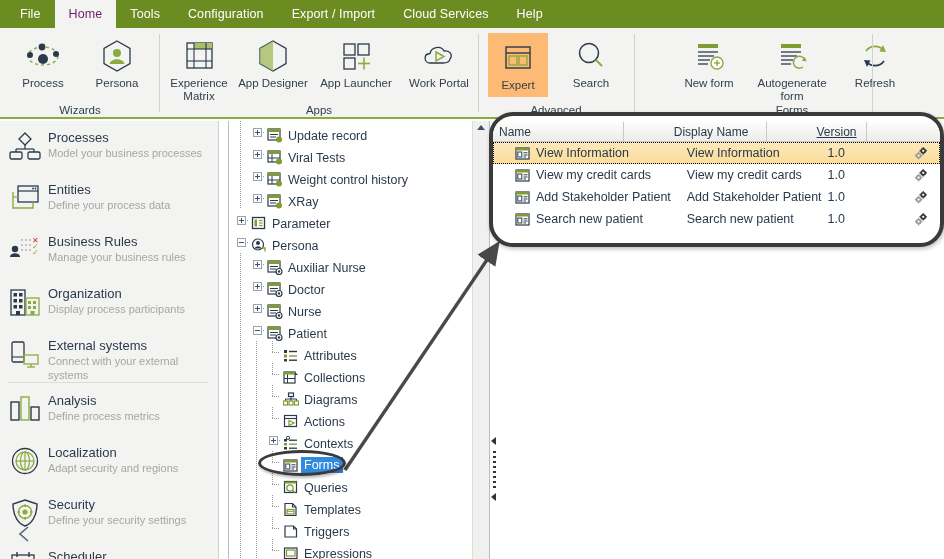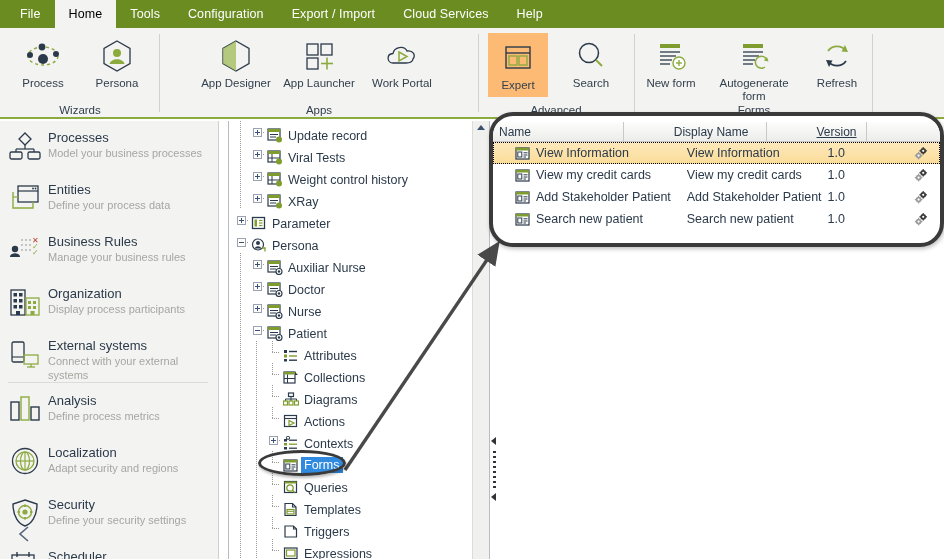--- a/index.html
+++ b/index.html
@@ -28,21 +28,21 @@
     display: flex; align-items: center; justify-content: center;
     padding: 0 14px;
     color: #ffffff;
     font-size: 12.5px;
     letter-spacing: .1px;
     cursor: default;
     white-space: nowrap;
   }
   .menu-item.active {
     background: #f3f3f1;
-    color: #000000;
+    color: #701a75;
   }
 
   
   .ribbon {
     position: absolute; left: 0; top: 28px; width: 944px; height: 91px;
     background: #f3f3f1;
     border-bottom: 2px solid #8cab3f;
   }
   .ribbon-group {
     position: absolute; top: 0; height: 91px;
@@ -298,20 +298,33 @@
         </div>
       </div>
       <div class="group-label">Wizards</div>
     </div>
     <div class="group-sep" style="left:159px;"></div>
 
     <div class="ribbon-group" style="left:160px; width:318px;">
       <div class="ribbon-buttons">
         <div class="rbtn">
           <div class="ico">
+            <svg width="38" height="34" viewBox="0 0 38 34">
+              <rect x="7" y="4" width="25" height="25" fill="none" stroke="#2b3a4a" stroke-width="1.3"></rect>
+              <rect x="14" y="4" width="18" height="6" fill="#a8c06a"></rect>
+              <line x1="7" y1="10" x2="32" y2="10" stroke="#2b3a4a" stroke-width="1.1"></line>
+              <line x1="7" y1="22" x2="32" y2="22" stroke="#2b3a4a" stroke-width="1.1"></line>
+              <line x1="14" y1="4" x2="14" y2="29" stroke="#2b3a4a" stroke-width="1.1"></line>
+              <line x1="26" y1="4" x2="26" y2="29" stroke="#2b3a4a" stroke-width="1.1"></line>
+            </svg>
+          </div>
+          <div class="lab">Experience Matrix</div>
+        </div>
+        <div class="rbtn">
+          <div class="ico">
             <svg width="38" height="36" viewBox="0 0 38 36">
               <polygon points="19,3 32,10.5 32,25.5 19,33 6,25.5 6,10.5" fill="none" stroke="#2b3a4a" stroke-width="1.3"></polygon>
               <path d="M19,3 L6,10.5 L6,25.5 L19,33 Z" fill="#a8c06a" opacity=".85"></path>
               <path d="M19,3 L32,10.5 L6,25.5 Z" fill="#a8c06a" opacity="0"></path>
             </svg>
           </div>
           <div class="lab">App Designer</div>
         </div>
         <div class="rbtn wide">
           <div class="ico">
@@ -359,21 +372,21 @@
               <line x1="23" y1="21" x2="29" y2="27" stroke="#8cab3f" stroke-width="2"></line>
             </svg>
           </div>
           <div class="lab">Search</div>
         </div>
       </div>
       <div class="group-label">Advanced</div>
     </div>
     <div class="group-sep" style="left:634px;"></div>
 
-    <div class="ribbon-group" style="left:636px; width:236px;">
+    <div class="ribbon-group" style="left:674px; width:236px;">
       <div class="ribbon-buttons">
         <div class="rbtn">
           <div class="ico">
             <svg width="38" height="34" viewBox="0 0 38 34">
               <rect x="8" y="5" width="20" height="4" fill="#7f9c2e"></rect>
               <line x1="8" y1="13" x2="28" y2="13" stroke="#2b3a4a" stroke-width="1.3"></line>
               <line x1="8" y1="17" x2="24" y2="17" stroke="#2b3a4a" stroke-width="1.3"></line>
               <line x1="8" y1="21" x2="20" y2="21" stroke="#2b3a4a" stroke-width="1.3"></line>
               <line x1="8" y1="25" x2="18" y2="25" stroke="#2b3a4a" stroke-width="1.3"></line>
               <circle cx="27" cy="24" r="6" fill="#fff" stroke="#8cab3f" stroke-width="1.4"></circle>

